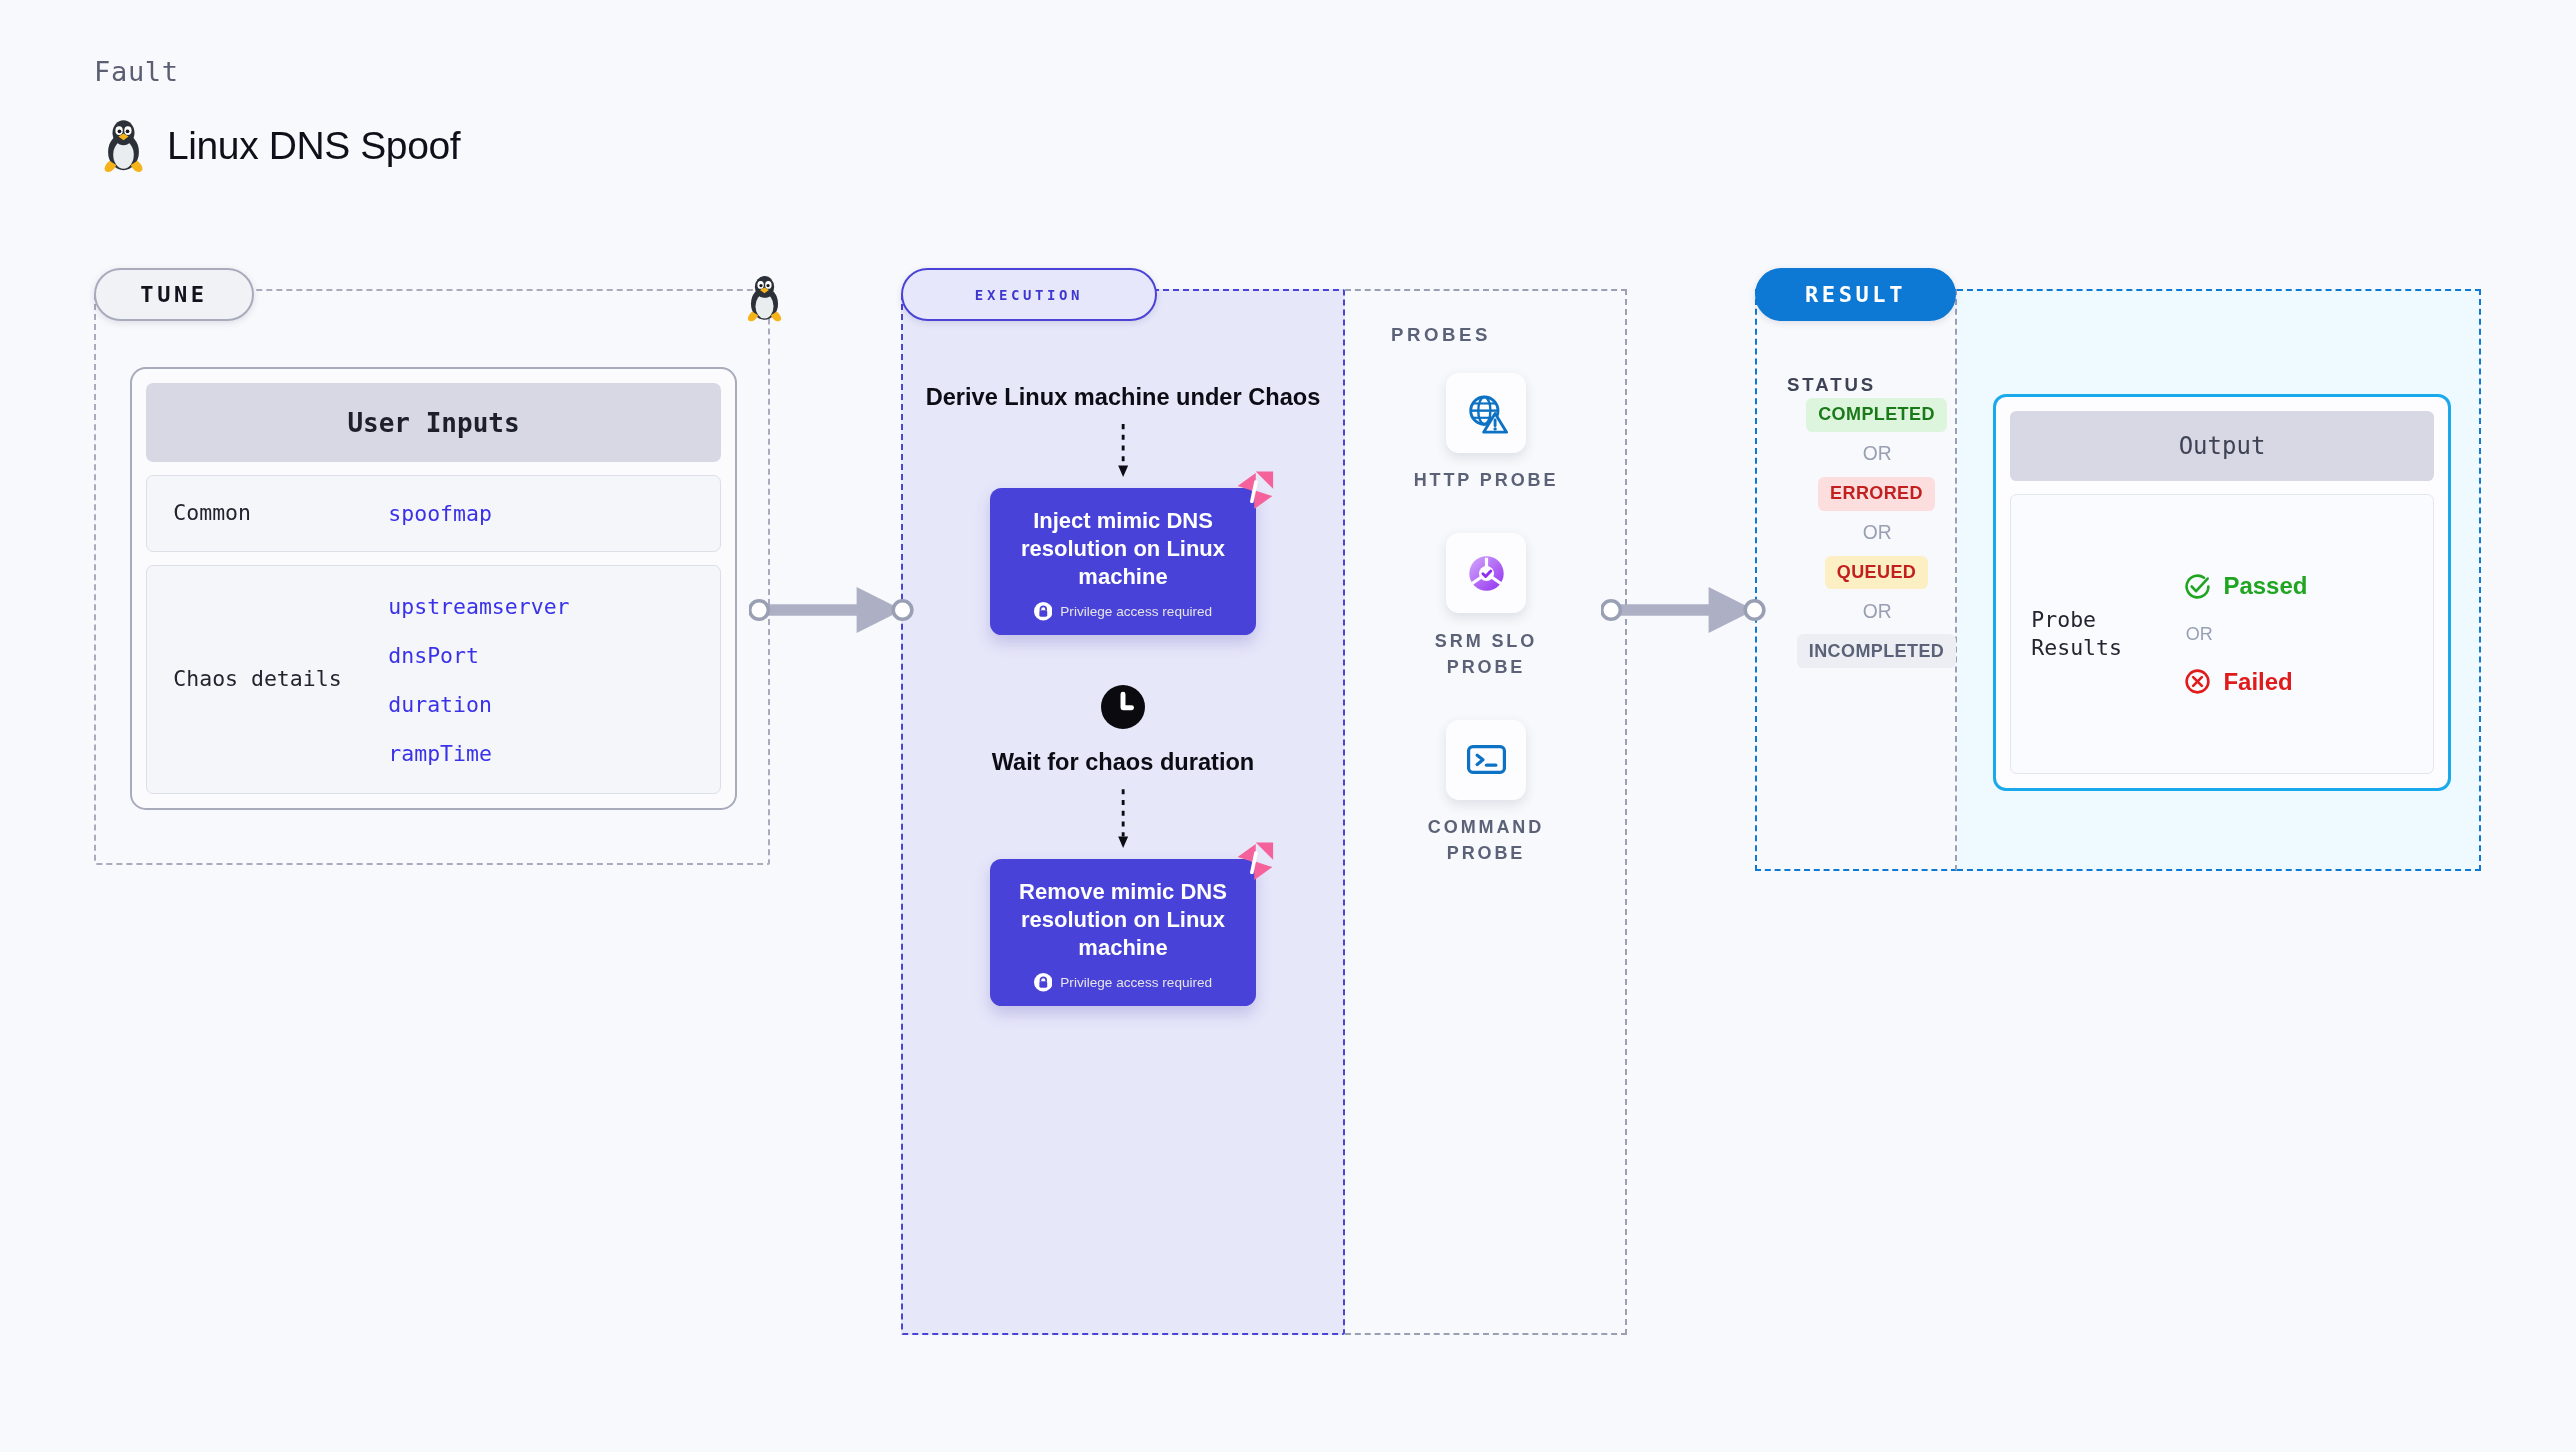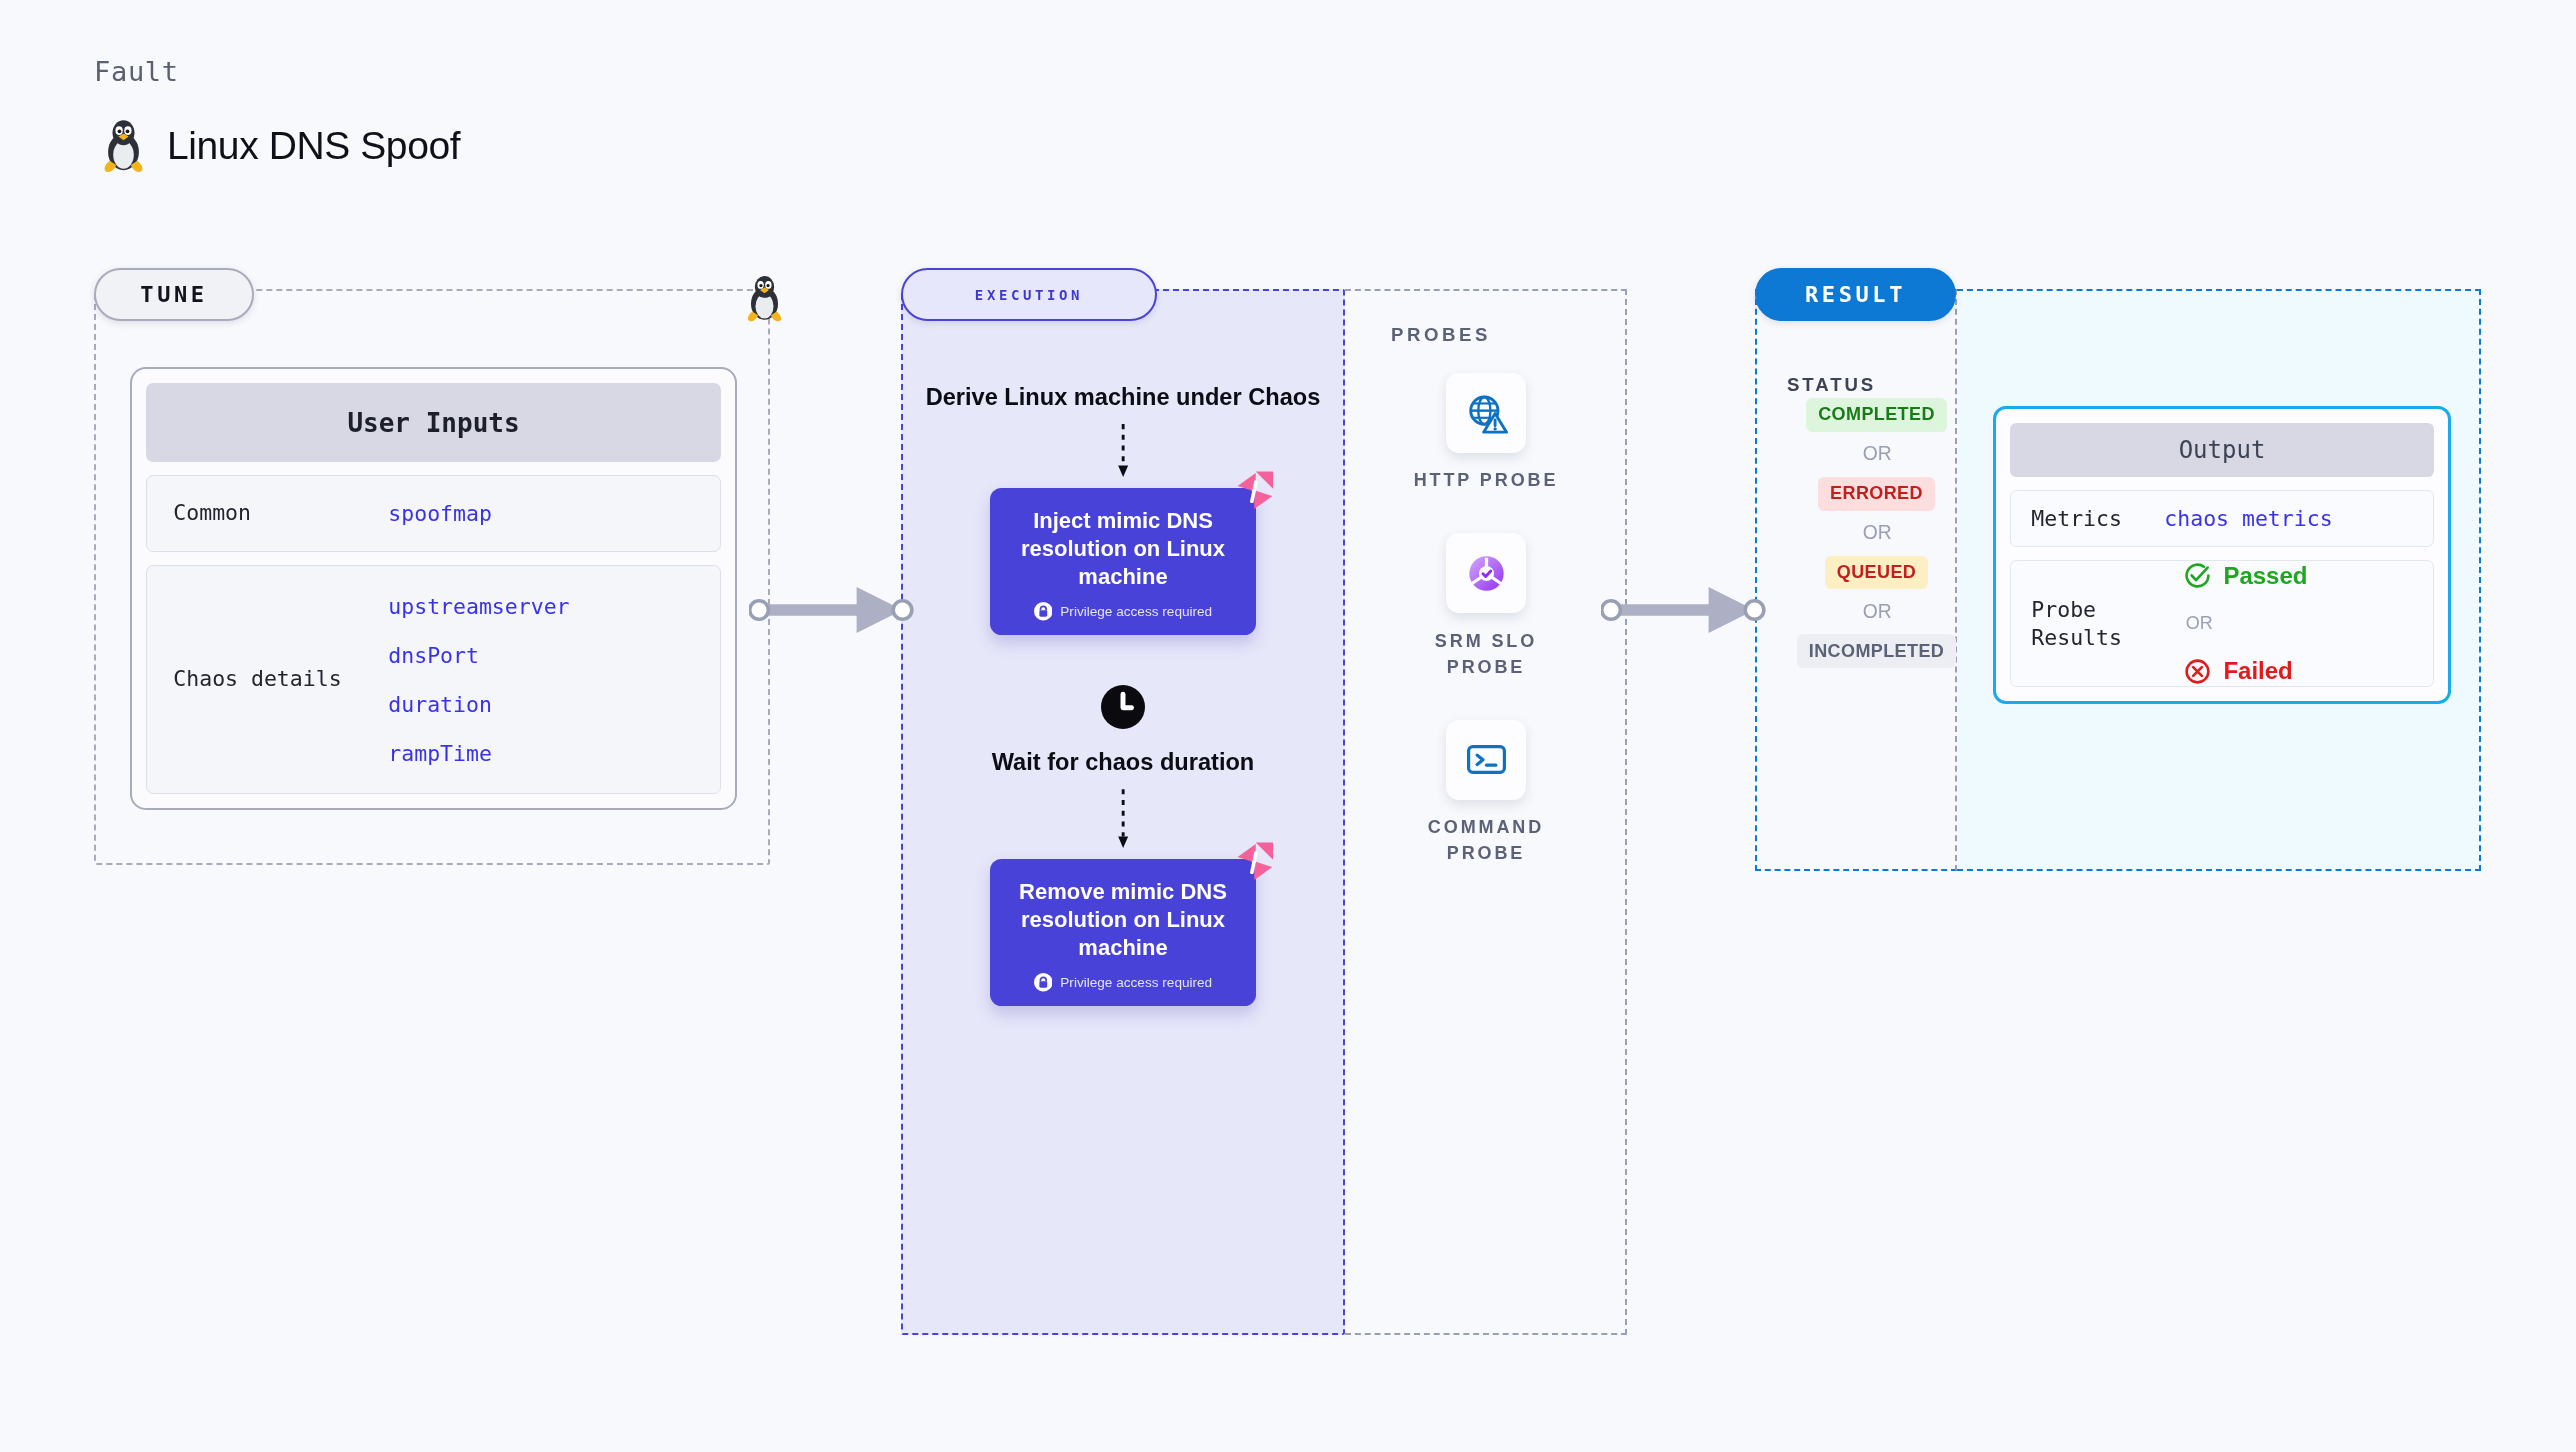--- a/index.html
+++ b/index.html
@@ -128,21 +128,21 @@
     font-size: 18px; font-weight: 700; letter-spacing: 0.4px;
   }
   .st-completed   { background: #ddf5dd; color: #1a7a1a; }
   .st-errored     { background: #fcdede; color: #c21f1f; }
   .st-queued      { background: #fcefc3; color: #c21f1f; }
   .st-incompleted { background: #eceef4; color: #5b6277; }
   .or-text { font-size: 19.3px; color: #9aa0b4; margin: 11.5px 0 11.5px 1.4px; }
 
   
   .output-card {
-    position: absolute; left: 1993px; top: 406px; width: 458px; height: 298px;
+    position: absolute; left: 1993px; top: 394px; width: 458px; height: 397px;
     background: #fdfdff; border: 3.6px solid #1aa9ea; border-radius: 13px;
     padding: 14.3px; display: flex; flex-direction: column; gap: 13px;
   }
   .out-head {
     height: 70px; background: #d7d8e4; border-radius: 6.4px;
     display: flex; align-items: center; justify-content: center;
     font-family: "DejaVu Sans Mono", monospace; font-size: 24px; color: #3d4355;
   }
   .out-row { background: #fafbfe; border: 1.4px solid #e4e6ef; border-radius: 6.4px;
              display: flex; align-items: center; padding: 0 20px; }
@@ -360,24 +360,20 @@
     <div class="status-badge st-errored">ERRORED</div>
     <div class="or-text">OR</div>
     <div class="status-badge st-queued">QUEUED</div>
     <div class="or-text">OR</div>
     <div class="status-badge st-incompleted">INCOMPLETED</div>
   </div>
 
   <div class="output-card">
     <div class="out-head">Output</div>
 
-    <div class="out-row metrics">
-      <div class="out-key">Metrics</div>
-      <div class="out-val">chaos metrics</div>
-    </div>
 
     <div class="out-row probe-res">
       <div class="out-key">Probe Results</div>
       <div class="res-stack">
         <div class="res-line passed">
           <svg width="29" height="29" viewBox="0 0 40 40">
             <path d="M35 20 A15 15 0 1 1 29 8" fill="none" stroke="#1fa51f" stroke-width="3.6" stroke-linecap="round"></path>
             <path d="M12 20 L18 26.5 L34 9" fill="none" stroke="#1fa51f" stroke-width="3.6" stroke-linecap="round" stroke-linejoin="round"></path>
           </svg>
           <span class="lbl">Passed</span>

